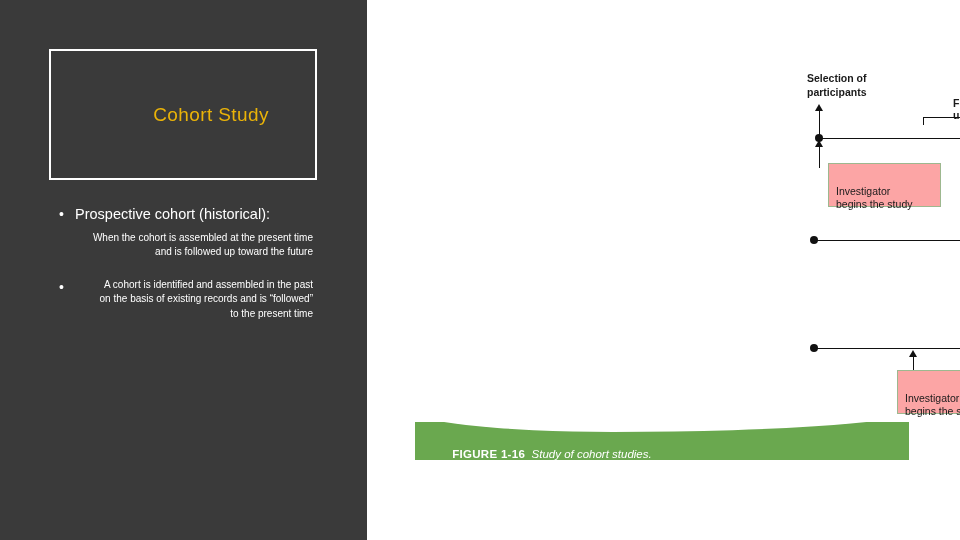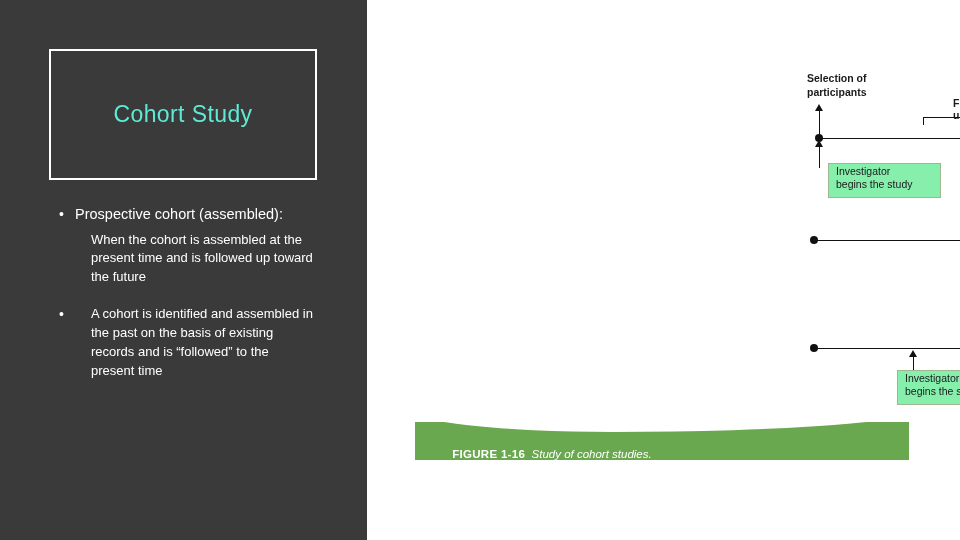--- a/index.html
+++ b/index.html
@@ -40,24 +40,25 @@
   }
   .title-text {
     position: absolute;
     left: 0;
     top: 0;
     width: 100%;
     height: 100%;
     display: flex;
     align-items: center;
     justify-content: center;
-    color: #5eead4;
-    font-size: 23px;
+    color: #eab308;
+    font-size: 19px;
     letter-spacing: 0.4px;
     font-weight: 400;
+    padding-left: 28px;
   }
 
   .bullets {
     position: absolute;
     left: 49px;
     top: 205px;
     width: 300px;
     color: #ffffff;
   }
   .bullet-l1 {
@@ -71,24 +72,25 @@
   .bullet-l1 .dot {
     position: absolute;
     left: 10px;
     top: 0px;
     font-size: 14px;
     line-height: 1.35;
     color: #ffffff;
   }
   .bullet-l2 {
     margin: 6px 0 18px 42px;
-    font-size: 13px;
+    font-size: 10px;
     line-height: 1.45;
     color: #ffffff;
     width: 222px;
+    text-align: right;
   }
   .bullet-group-2 .bullet-l2 {
     margin-bottom: 15px;
   }
 
   
   .figure-area {
     position: absolute;
     left: 367px;
     top: 0;
@@ -127,26 +129,26 @@
   }
   .arrow-up {
     position: absolute;
     width: 0; height: 0;
     border-bottom: 7px solid #111;
     border-left: 4px solid transparent;
     border-right: 4px solid transparent;
   }
   .green-box {
     position: absolute;
-    background: #86efac;
+    background: #fca5a5;
     border: 1px solid #9db88f;
     color: #1a1a1a;
     font-size: 10.5px;
     line-height: 1.25;
-    padding: 1px 7px;
+    padding: 21px 7px;
     box-sizing: border-box;
     text-align: left;
   }
 
   
   .caption-banner {
     position: absolute;
     left: 415px;
     top: 422px;
     width: 494px;
@@ -189,21 +191,21 @@
 
     <div class="title-box">
       <div class="title-text">Cohort Study</div>
     </div>
 
     <div class="bullets">
 
       <div class="bullet-group-1">
         <div class="bullet-l1">
           <span class="dot">•</span>
-          <span>Prospective cohort (assembled):</span>
+          <span>Prospective cohort (historical):</span>
         </div>
         <div class="bullet-l2">When the cohort is assembled at the present time and is followed up toward the future</div>
       </div>
 
       <div class="bullet-group-2">
         <div class="bullet-l1">
           <span class="dot">•</span>
         </div>
         <div class="bullet-l2">A cohort is identified and assembled in the past on the basis of existing records and is “followed” to the present time</div>
       </div>

